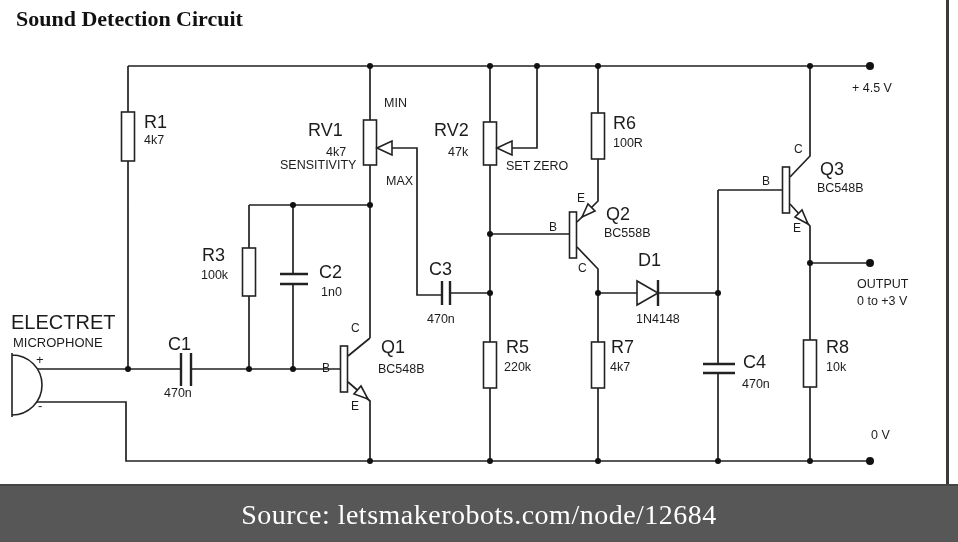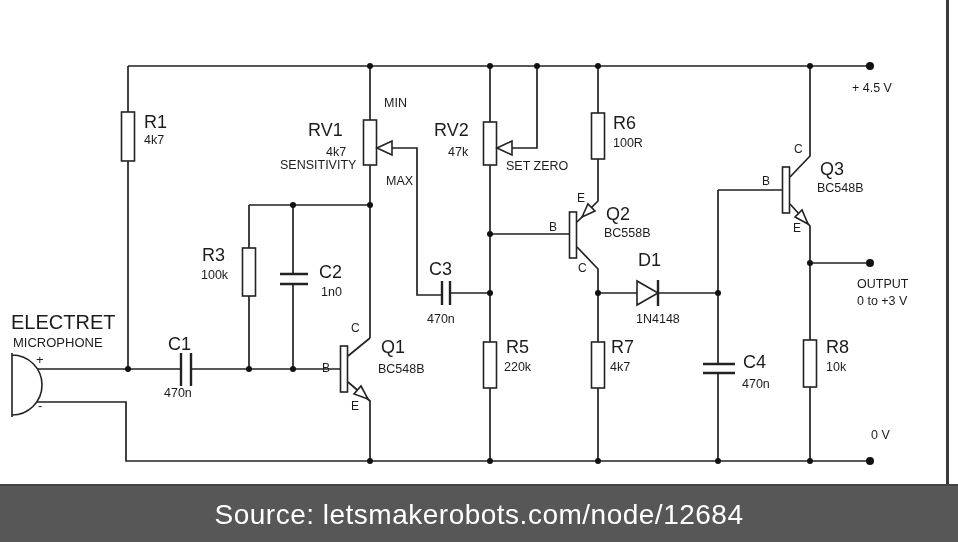--- a/index.html
+++ b/index.html
@@ -3,39 +3,40 @@
 <meta charset="utf-8">
 <style>
   html,body{margin:0;padding:0;background:#ffffff;}
   .screen{position:relative;width:958px;height:542px;background:#ffffff;overflow:hidden;
           font-family:"Liberation Sans",sans-serif;}
   .title{position:absolute;left:16px;top:6px;font-family:"Liberation Serif",serif;
          font-weight:bold;font-size:22px;color:#111;}
   .edge-line{position:absolute;left:946px;top:0;width:3px;height:486px;background:#3a3a3a;}
   .source-bar{position:absolute;left:0;top:484px;width:958px;height:58px;background:#575757;
               border-top:2px solid #454545;display:flex;align-items:center;justify-content:center;}
-  .source-bar span{color:#ffffff;font-size:28px;letter-spacing:0.5px;}
+  .source-bar span{color:#ffffff;font-size:28px;letter-spacing:0.5px;font-family:Liberation Serif, serif;}
   svg{position:absolute;left:0;top:0;}
   svg text{font-family:"Liberation Sans",sans-serif;fill:#1c1c1c;}
   .ref{font-size:18px;}
   .val{font-size:12.5px;}
   .pin{font-size:12px;}
   .ann{font-size:12.5px;}
   .big{font-size:20px;}
   .med{font-size:13px;}
   .wire{stroke:#222;stroke-width:1.7;fill:none;}
   .plate{stroke:#222;stroke-width:2.4;fill:none;}
   .sym{fill:#ffffff;stroke:#222;stroke-width:1.6;}
   .dot{fill:#111;stroke:none;}
 </style>
 </head>
 <body>
 
 <div class="screen">
 
+  <div class="title">Sound Detection Circuit</div>
 
   <svg width="958" height="484" viewBox="0 0 958 484">
 
     <path class="wire" d="
       M128,66 H870
       M128,66 V113 M128,161 V369
       M37,369 H181 M191,369 H341
       M37,402 H126 V461 H870
       M249,205 V248 M249,296 V369
       M249,205 H370

